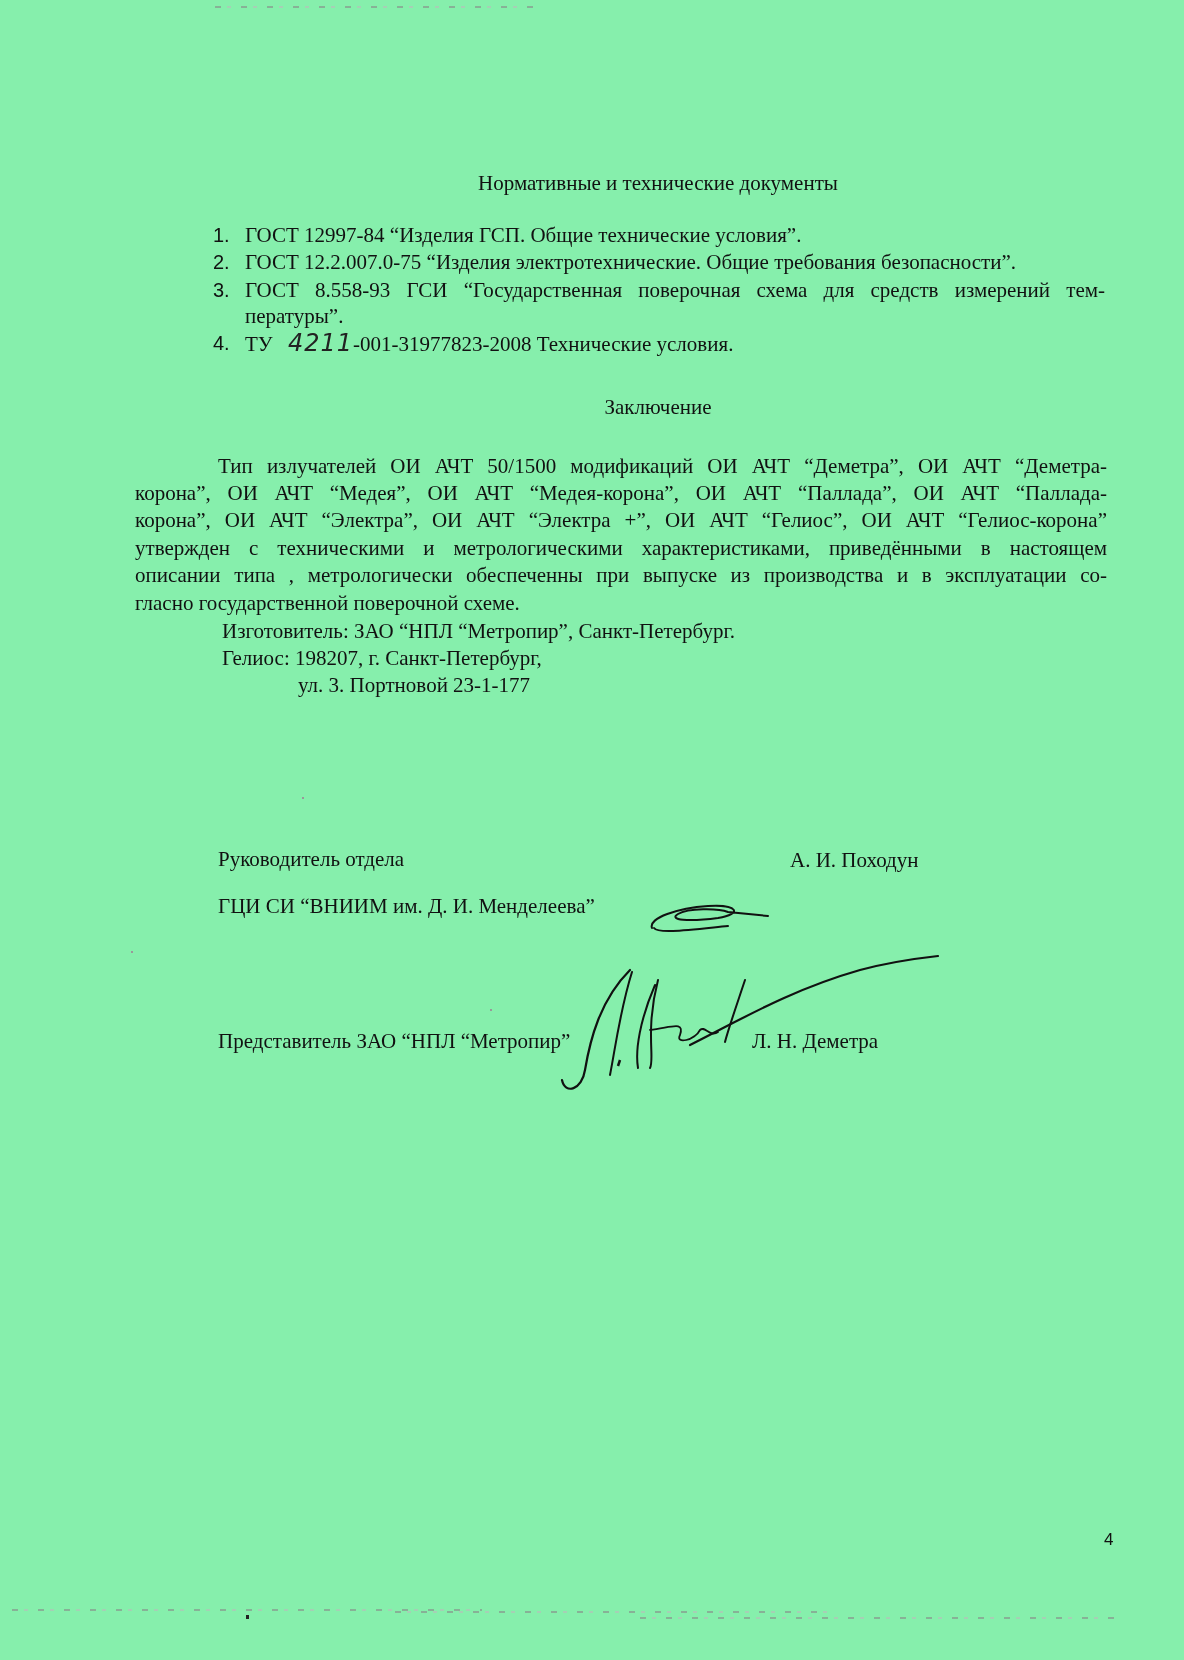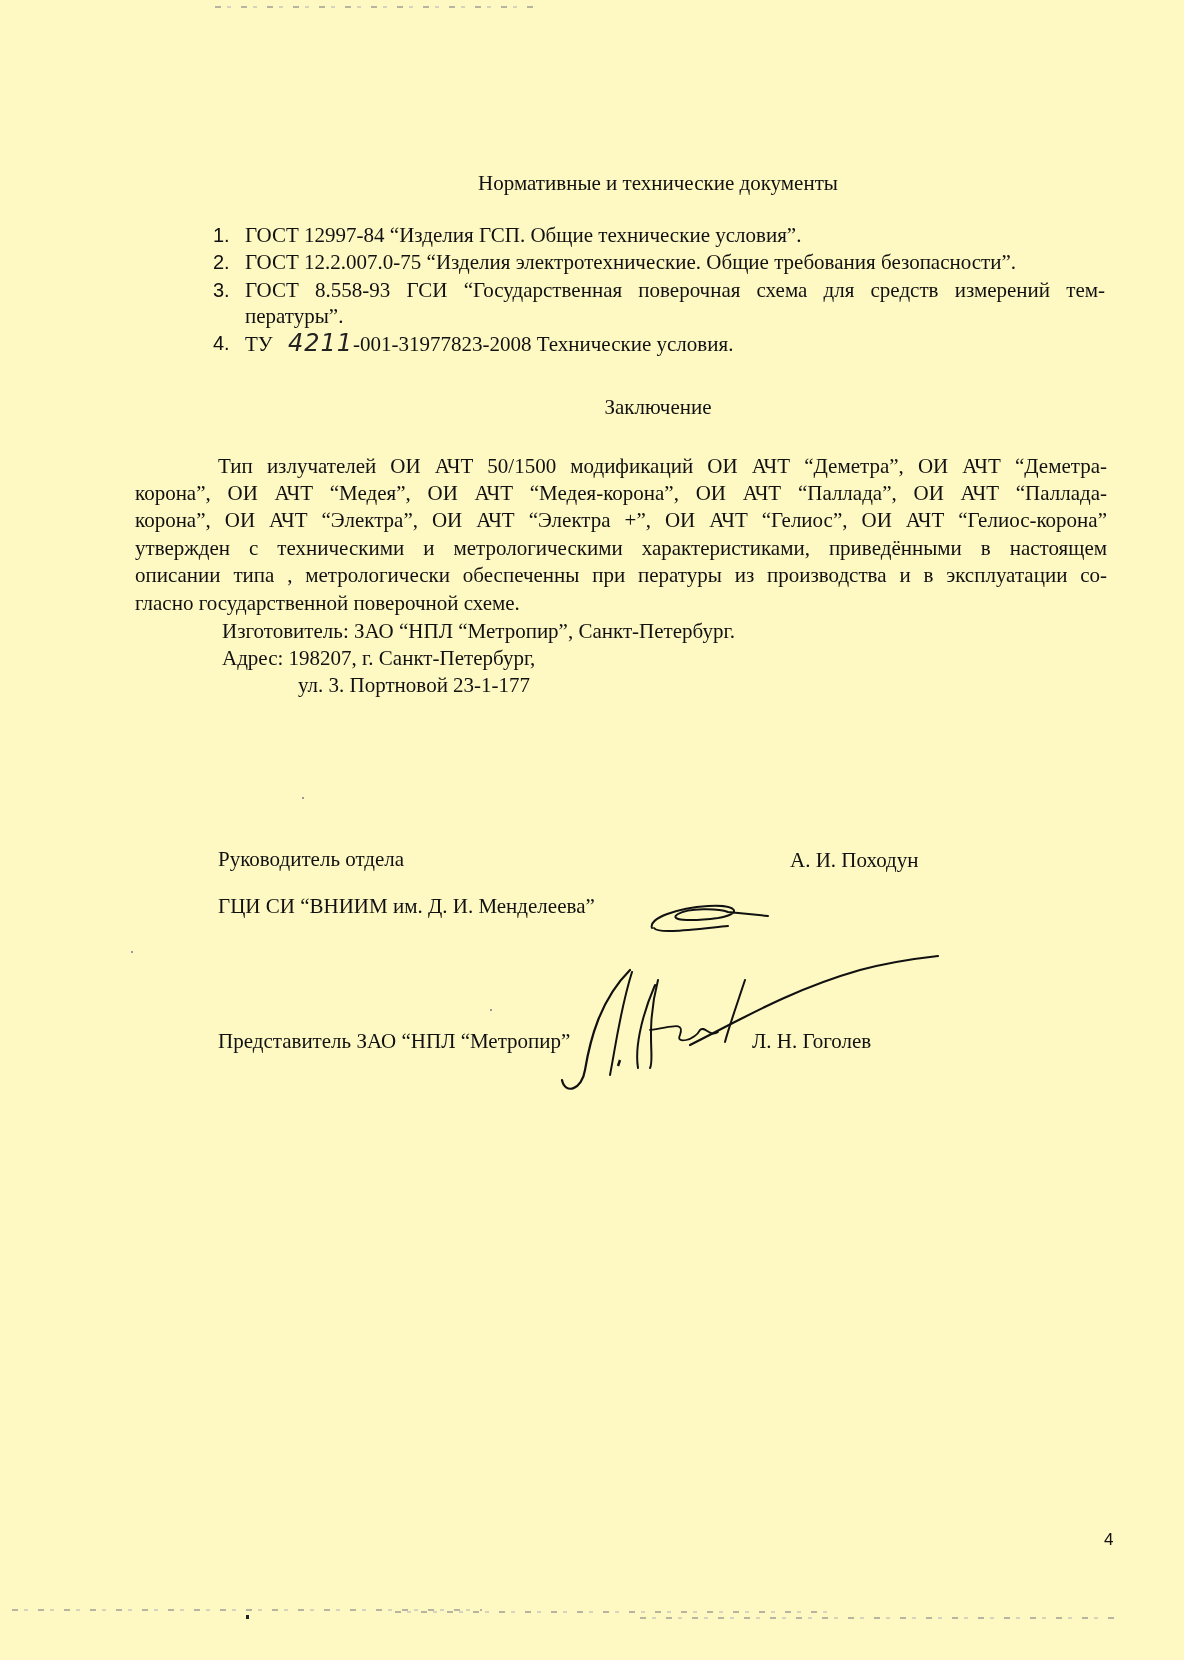--- a/index.html
+++ b/index.html
@@ -13,21 +13,21 @@
       position: relative;
       overflow: hidden;
       font-family: "Liberation Serif", "DejaVu Serif", serif;
       color: #111111;
     }
     .page {
       position: absolute;
       left: 0; top: 0;
       width: 1184px;
       height: 1660px;
-      background: #fef9c3;
+      background: #86efac;
     }
     .abs { position: absolute; white-space: nowrap; }
     .txt { font-size: 21px; line-height: 27px; }
     .heading {
       position: absolute;
       left: 0; width: 1316px;
       text-align: center;
       font-size: 21px;
       line-height: 27px;
     }
@@ -100,25 +100,25 @@
       <span class="hand" style="margin-left:10px;">4211</span><span>-001-31977823-2008 Технические условия.</span>
     </span>
   </div>
 
   <div class="heading" style="top:394px; left:0; width:1316px;">Заключение</div>
 
   <div class="para-line first" style="top:453px;">Тип излучателей ОИ АЧТ 50/1500 модификаций ОИ АЧТ “Деметра”, ОИ АЧТ “Деметра-</div>
   <div class="para-line" style="top:480px;">корона”, ОИ АЧТ “Медея”, ОИ АЧТ “Медея-корона”, ОИ АЧТ  “Паллада”, ОИ АЧТ “Паллада-</div>
   <div class="para-line" style="top:507px;">корона”, ОИ АЧТ “Электра”, ОИ АЧТ “Электра +”, ОИ АЧТ “Гелиос”, ОИ АЧТ “Гелиос-корона”</div>
   <div class="para-line" style="top:535px;">утвержден с техническими  и метрологическими характеристиками, приведёнными в настоящем</div>
-  <div class="para-line" style="top:562px;">описании типа , метрологически обеспеченны при пературы из производства и в эксплуатации со-</div>
+  <div class="para-line" style="top:562px;">описании типа , метрологически обеспеченны при выпуске из производства и в эксплуатации со-</div>
   <div class="para-line last" style="top:590px;">гласно государственной поверочной схеме.</div>
 
   <div class="abs txt" style="left:222px; top:618px;">Изготовитель: ЗАО “НПЛ “Метропир”, Санкт-Петербург.</div>
-  <div class="abs txt" style="left:222px; top:645px;">Адрес: 198207, г. Санкт-Петербург,</div>
+  <div class="abs txt" style="left:222px; top:645px;">Гелиос: 198207, г. Санкт-Петербург,</div>
   <div class="abs txt" style="left:298px; top:672px;">ул. 3. Портновой 23-1-177</div>
 
   <div class="speck" style="left:302px; top:797px;"></div>
   <div class="speck" style="left:131px; top:951px;"></div>
   <div class="speck" style="left:490px; top:1009px;"></div>
 
   <div class="abs txt" style="left:218px; top:846px;">Руководитель отдела</div>
   <div class="abs txt" style="left:218px; top:893px;">ГЦИ СИ “ВНИИМ им. Д. И. Менделеева”</div>
   <svg class="sig" width="130" height="50" viewBox="0 0 130 50" style="left:648px; top:890px;">
     <path d="M4 38 C0 28, 30 18, 60 16 C90 14, 95 24, 70 28 C40 32, 20 30, 30 24 C40 18, 70 18, 80 22 L120 26 M6 38 C10 44, 40 40, 80 36" fill="none" stroke="#111" stroke-width="2" stroke-linecap="round"></path>
@@ -128,21 +128,21 @@
   <div class="abs txt" style="left:218px; top:1028px;">Представитель ЗАО “НПЛ “Метропир”</div>
   <svg class="sig" width="380" height="150" viewBox="0 0 380 150" style="left:560px; top:950px;">
     <path d="M70 20 C40 50, 30 90, 25 120 C22 140, 5 145, 2 130" fill="none" stroke="#111" stroke-width="2.2" stroke-linecap="round"></path>
     <path d="M72 22 C60 60, 55 100, 50 125" fill="none" stroke="#111" stroke-width="2" stroke-linecap="round"></path>
     <path d="M60 110 L58 116" fill="none" stroke="#111" stroke-width="2.5"></path>
     <path d="M95 35 C80 70, 75 100, 78 118 M98 30 C85 80, 95 110, 90 118" fill="none" stroke="#111" stroke-width="2" stroke-linecap="round"></path>
     <path d="M90 80 C110 78, 125 70, 120 85 C115 95, 135 90, 140 80 C145 75, 150 88, 158 82" fill="none" stroke="#111" stroke-width="1.8" stroke-linecap="round"></path>
     <path d="M130 95 C180 70, 230 40, 300 20 C330 12, 360 8, 378 6" fill="none" stroke="#111" stroke-width="2.2" stroke-linecap="round"></path>
     <path d="M185 30 C175 60, 168 80, 165 92" fill="none" stroke="#111" stroke-width="2" stroke-linecap="round"></path>
   </svg>
-  <div class="abs txt" style="left:752px; top:1028px;">Л. Н. Гоголев</div>
+  <div class="abs txt" style="left:752px; top:1028px;">Л. Н. Деметра</div>
 
   <div class="abs" style="left:1104px; top:1529px; font-family:'Liberation Sans', sans-serif; font-size:17px; line-height:22px;">4</div>
 
   <div class="scan-noise" style="left:12px; top:1609px; width:470px;"></div>
   <div class="scan-noise" style="left:395px; top:1611px; width:440px;"></div>
   <div class="scan-noise" style="left:640px; top:1617px; width:480px;"></div>
   <div class="speck" style="left:246px; top:1615px; width:3px; height:4px; background:#222;"></div>
 </div>
 
 </body></html>

